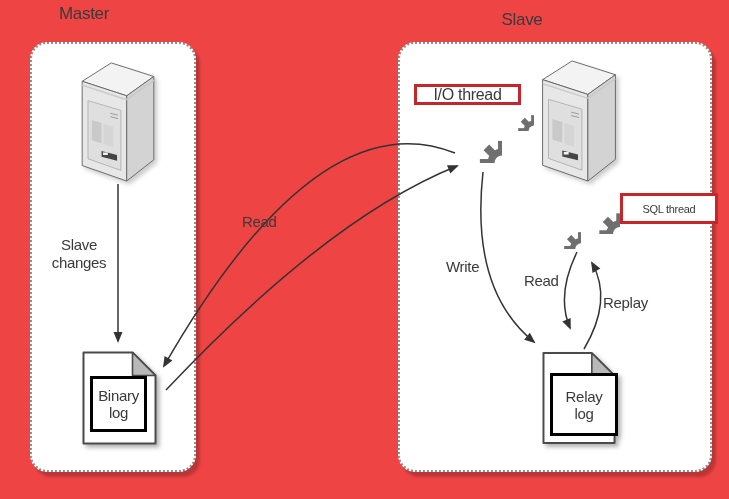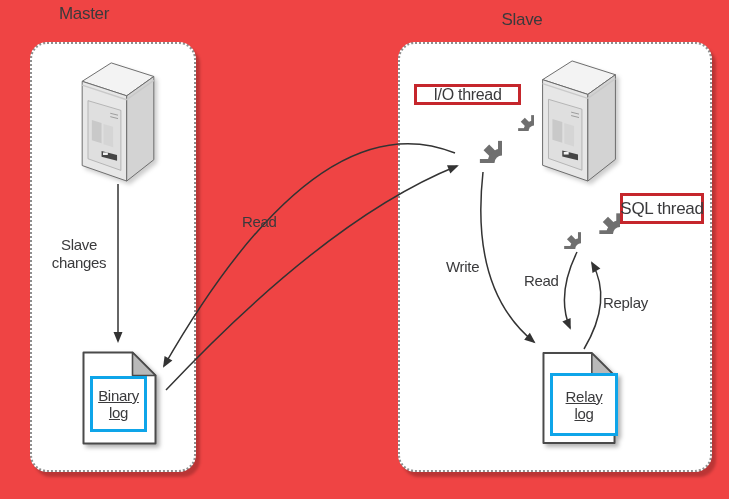--- a/index.html
+++ b/index.html
@@ -39,32 +39,32 @@
 
   
   .thread-label{
     position:absolute;
     border:3px solid #c5262c;
     background:#ffffff;
     display:flex;align-items:center;justify-content:center;
     font-size:16px;color:#3a3a3c;white-space:nowrap;
   }
   .io-thread{left:414px;top:84px;width:107px;height:21px;}
-  .sql-thread{left:620px;top:193px;width:84px;height:31px;font-size:17px;}
+  .sql-thread{left:620px;top:193px;width:98px;height:31px;font-size:11px;}
 
   
   .doc{position:absolute;filter:drop-shadow(3px 3px 2px rgba(0,0,0,0.30));}
   .doc-binary{left:82px;top:351px;width:75px;height:94px;}
   .doc-relay{left:542px;top:351px;width:74px;height:94px;}
   .doc svg.page{position:absolute;left:0;top:0;width:100%;height:100%;}
   .doc .doc-label{
     position:absolute;
-    border:3px solid #0ea5e9;background:#ffffff;
+    border:3px solid #000000;background:#ffffff;
     display:flex;flex-direction:column;align-items:center;justify-content:center;
-    font-size:15px;line-height:17px;color:#3a3a3c;text-align:center;text-decoration:underline;
+    font-size:15px;line-height:17px;color:#3a3a3c;text-align:center;
   }
   .doc-binary .doc-label{left:8px;top:25px;width:57px;height:56px;}
   .doc-relay .doc-label{left:8px;top:22px;width:68px;height:63px;}
 
   
   .server{position:absolute;filter:drop-shadow(3px 3px 2px rgba(0,0,0,0.20));}
   .server-master{left:79px;top:60px;width:78px;height:122px;}
   .server-slave{left:540px;top:58px;width:78px;height:124px;}
 
   

